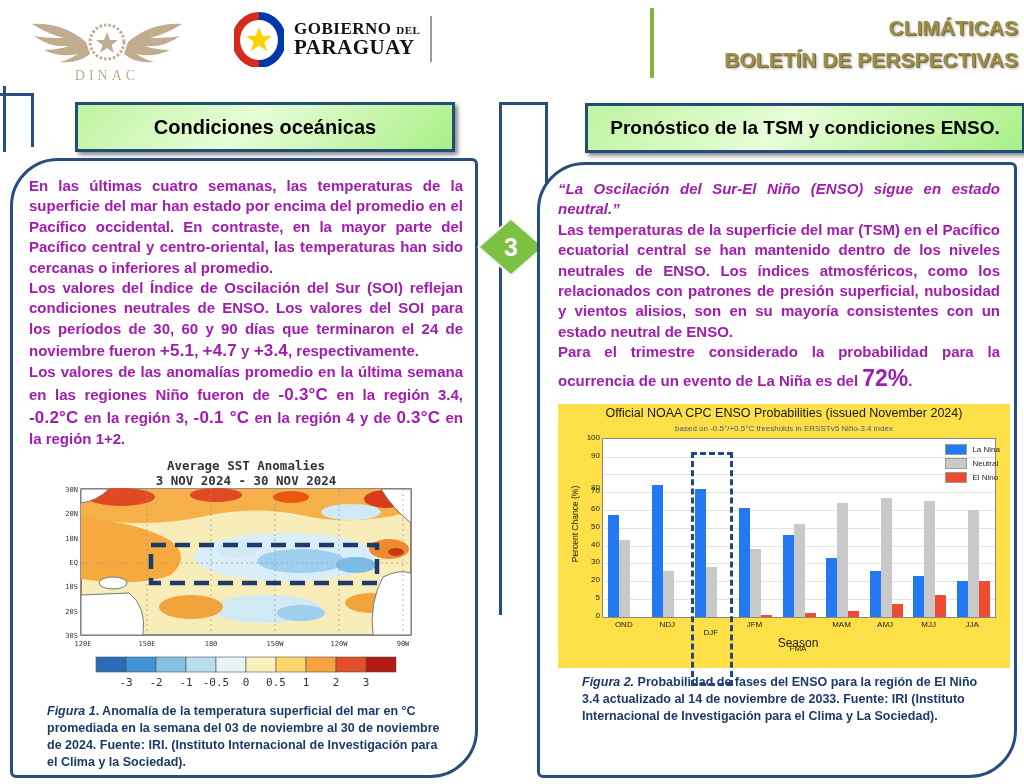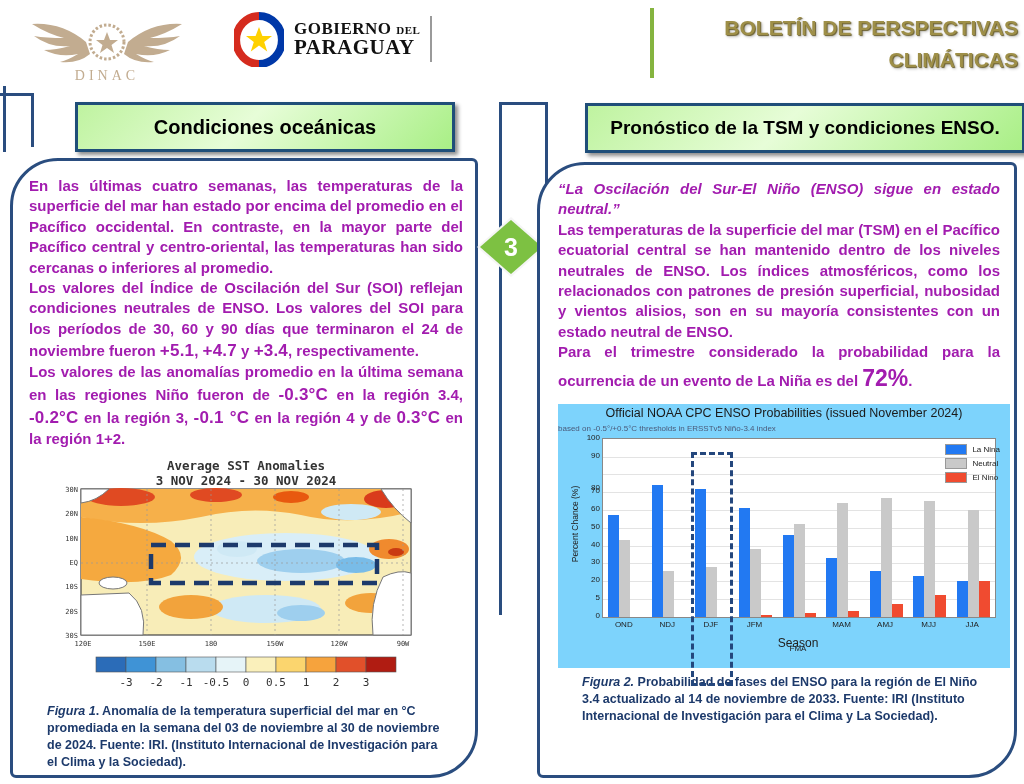--- a/index.html
+++ b/index.html
@@ -44,24 +44,24 @@
   .panel p{margin:0;text-align:justify;font-size:15px;line-height:1.36;font-weight:600;color:#a21caf;}
   .bval{font-weight:800;font-size:17px;letter-spacing:.2px;}
   .quote{font-style:italic;font-weight:bold;}
   .bigpct{font-weight:800;font-size:23px;}
   
   .fig1wrap{margin-top:8px;text-align:center;}
   .caption{margin-top:6px;font-size:12.5px;line-height:1.35;font-weight:600;
            color:#1d3a6b;text-align:left;padding:0 14px 0 18px;}
   .caption .figlab{font-weight:700;font-style:italic;}
   
-  .chart{position:relative;width:452px;height:264px;margin:10px auto 0 auto;background:#7dd3fc;}
+  .chart{position:relative;width:452px;height:264px;margin:10px auto 0 auto;background:#fde047;}
   .chart .ctitle{position:absolute;top:2px;left:0;width:100%;text-align:center;
                  font-size:12.5px;color:#1a1a1a;font-weight:500;}
-  .chart .csub{position:absolute;top:20px;left:0;width:100%;
+  .chart .csub{position:absolute;top:20px;left:0;width:100%;text-align:center;
                font-size:8px;color:#4a5a7a;}
   .plot{position:absolute;left:44px;top:34px;width:392px;height:178px;
         border:1px solid #888;box-sizing:content-box;background:#fff;}
   .gline{position:absolute;left:0;width:100%;height:1px;background:#e3e3e3;}
   .bar{position:absolute;bottom:0;}
   .ytick{position:absolute;right:410px;width:30px;text-align:right;font-size:8px;color:#222;}
   .xtick{position:absolute;top:216px;font-size:8px;color:#222;text-align:center;width:44px;}
   .ylabel{position:absolute;left:-28px;top:115px;transform:rotate(-90deg);
           font-size:8.5px;color:#222;width:90px;text-align:center;}
   .xlabel{position:absolute;top:232px;left:44px;width:392px;text-align:center;font-size:12px;color:#222;}
@@ -94,22 +94,22 @@
     <div class="gov-text">
       <div class="l1"><span>GOBIERNO</span>
         <span class="del">DEL</span></div>
       <div class="l2">PARAGUAY</div>
     </div>
     <div class="gov-div"></div>
   </div>
 
   <div class="green-sep"></div>
   <div class="bulletin">
+    <div>CLIMÁTICAS</div>
     <div>BOLETÍN DE PERSPECTIVAS</div>
-    <div>CLIMÁTICAS</div>
   </div>
 </div>
 
 <div class="nline" style="left:0;top:93px;width:34px;height:3px;"></div>
 <div class="nline" style="left:3px;top:86px;width:3px;height:66px;"></div>
 <div class="nline" style="left:31px;top:93px;width:3px;height:54px;"></div>
 <div class="nline" style="left:499px;top:102px;width:49px;height:3px;"></div>
 <div class="nline" style="left:499px;top:102px;width:3px;height:513px;"></div>
 <div class="nline" style="left:545px;top:102px;width:3px;height:84px;"></div>
 
@@ -278,21 +278,21 @@
       <div class="ytick" style="top: 153.6px;">30</div>
       <div class="ytick" style="top: 135.8px;">40</div>
       <div class="ytick" style="top: 118px;">50</div>
       <div class="ytick" style="top: 100.2px;">60</div>
       <div class="ytick" style="top: 82.4px;">70</div>
       <div class="ytick" style="top: 79px;">80</div>
       <div class="ytick" style="top: 46.8px;">90</div>
       <div class="ytick" style="top: 29px;">100</div>
       <div class="xtick" style="left: 43.7778px;">OND</div>
       <div class="xtick" style="left: 87.3333px;">NDJ</div>
-      <div class="xtick" style="left: 130.889px;">DJF</div>
+      <div class="xtick" style="left: 130.889px; margin-top: 8px;">DJF</div>
       <div class="xtick" style="left: 174.444px;">JFM</div>
       <div class="xtick" style="left: 218px; margin-top: 24px;">FMA</div>
       <div class="xtick" style="left: 261.556px;">MAM</div>
       <div class="xtick" style="left: 305.111px;">AMJ</div>
       <div class="xtick" style="left: 348.667px;">MJJ</div>
       <div class="xtick" style="left: 392.222px;">JJA</div>
       <div class="hlbox" style="left: 133.111px; top: 48.24px; width: 35.5556px; height: 227.76px; border-color: rgb(36, 71, 125);"></div>
     </div>
   <div class="caption" style="padding-left:24px;">
     <span class="figlab">Figura 2.</span><span> Probabilidad de fases del ENSO para la región de El Niño 3.4 actualizado al 14  de noviembre de 2033. Fuente: IRI (Instituto Internacional de Investigación para el Clima y La Sociedad).</span>

